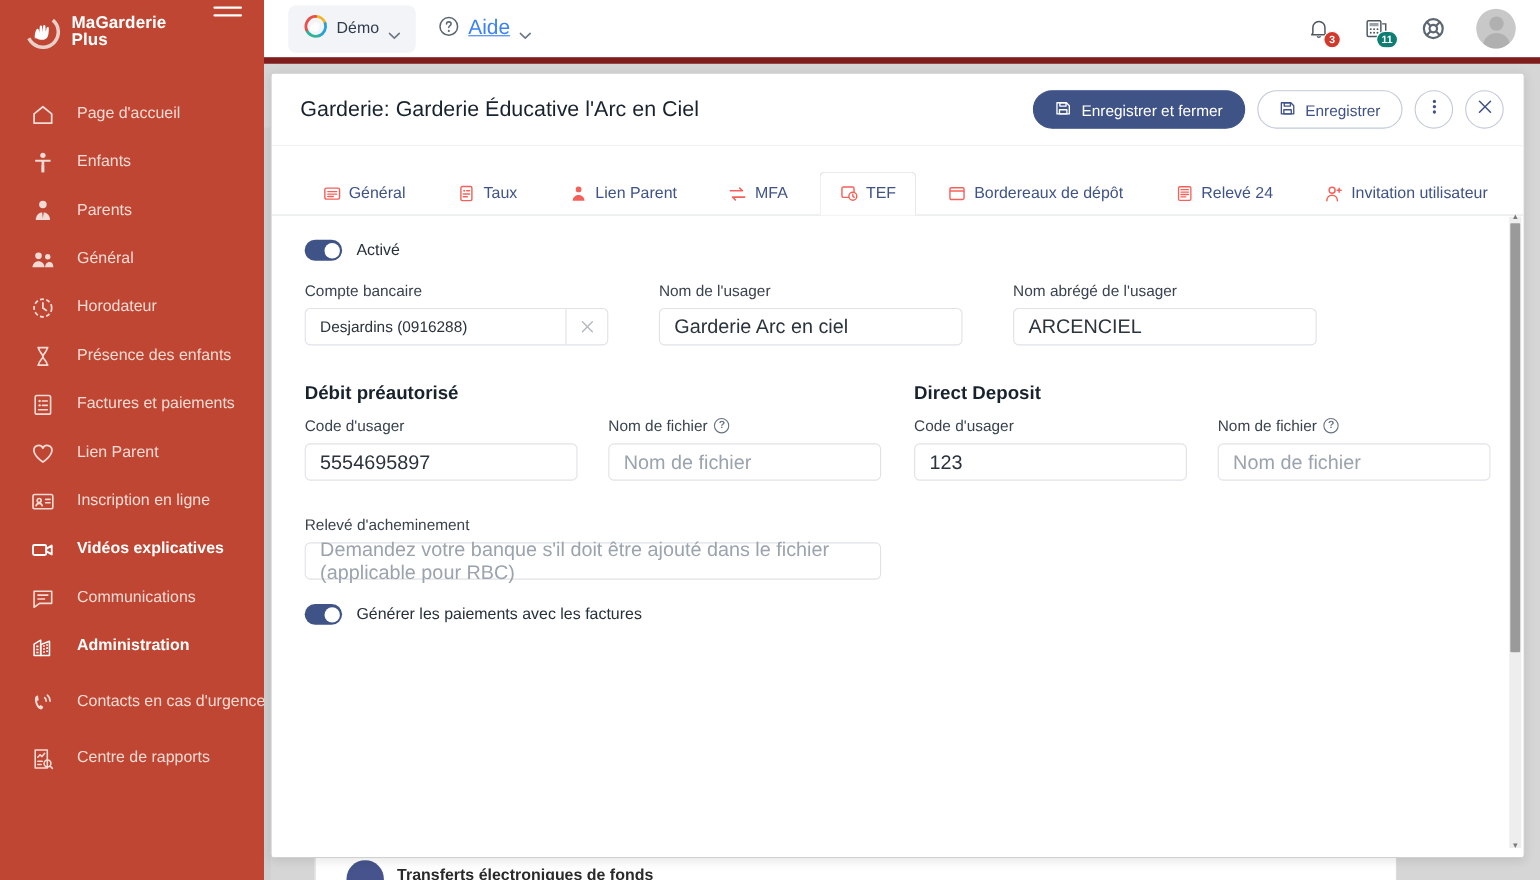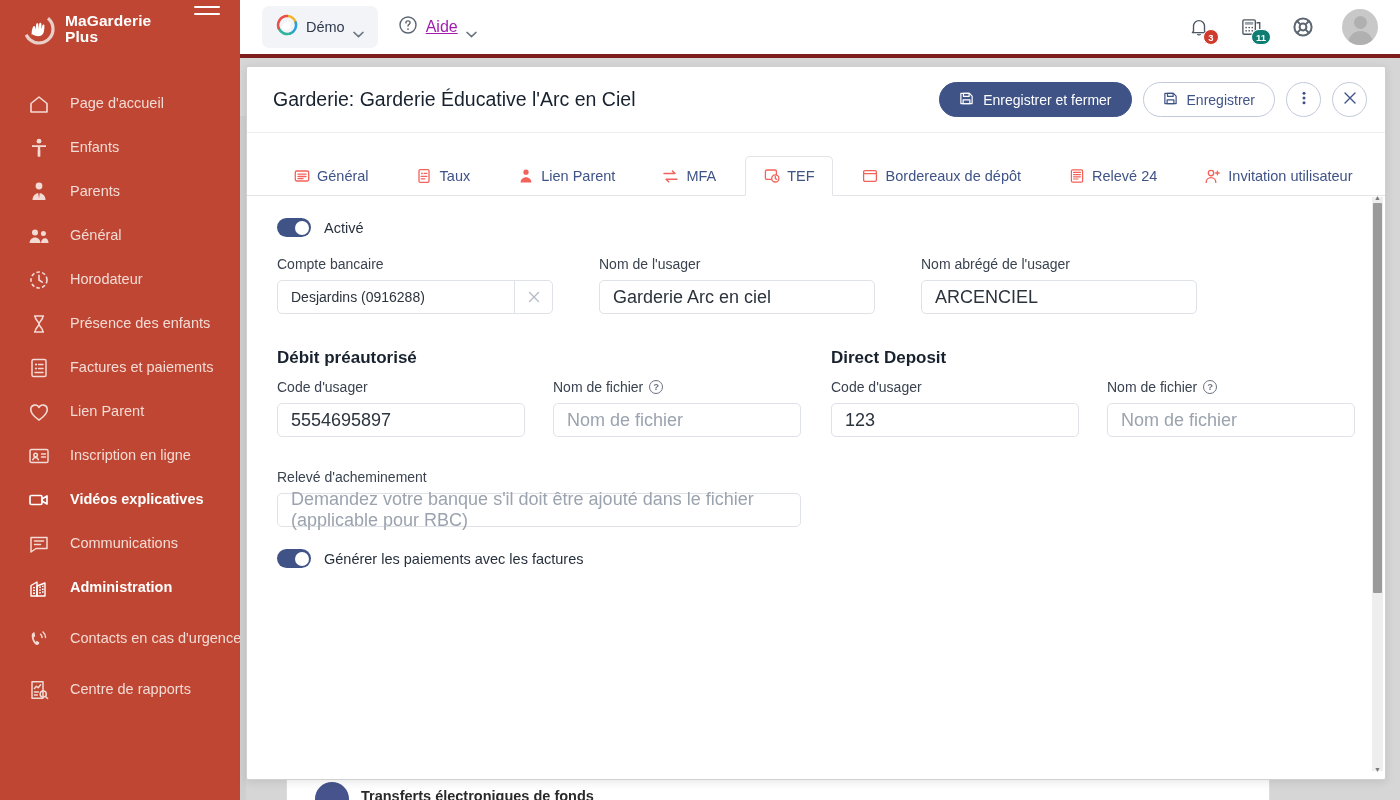--- a/index.html
+++ b/index.html
@@ -52,32 +52,32 @@
   .nav-item .ico { width: 26px; height: 26px; flex: 0 0 26px; display:flex; align-items:center; justify-content:center; }
   .nav-item .ico svg { display:block; }
   .nav-item.active .lbl { color:#ffffff; font-weight:700; }
   .nav-item .lbl { line-height: 1.22; }
 
   
   #right { flex: 1 1 auto; position: relative; height:800px; background:#ffffff; }
 
   
   #topbar {
-    height: 58px; background:#fff; border-bottom:4px solid #7f1d1d;
+    height: 58px; background:#fff; border-bottom:6px solid #7f1d1d;
     display:flex; align-items:center; padding: 0 22px 0 22px; gap: 14px;
     position:relative; z-index: 5;
   }
   .demo-chip {
     display:flex; align-items:center; gap:8px;
     background:#f2f4f8; border-radius:7px; padding:8px 14px;
     cursor:pointer;
   }
   .demo-chip .lbl { font-size:14.5px; color:#2f3a4a; }
   .help-chip { display:flex; align-items:center; gap:8px; cursor:pointer; padding: 8px 6px; }
-  .help-chip .lbl { font-size:16px; color:#a21caf;text-decoration:underline; }
+  .help-chip .lbl { font-size:19px; color:#3b82f6;text-decoration:underline; }
   .caret { width:11px; height:7px; flex:0 0 11px; }
   .topbar-spacer { flex:1 1 auto; }
   .top-icons { display:flex; align-items:center; gap:26px; }
   .ticon { position:relative; width:26px; height:26px; cursor:pointer; display:flex; align-items:center; justify-content:center; }
   .badge {
     position:absolute; right:-7px; bottom:-5px;
     min-width:16px; height:16px; border-radius:9px;
     font-size:9.5px; color:#fff; display:flex; align-items:center; justify-content:center;
     padding: 0 4px; font-weight:700; border:1.5px solid #fff;
   }

